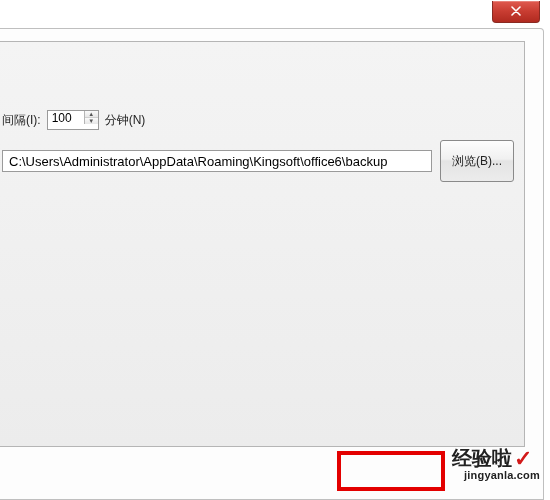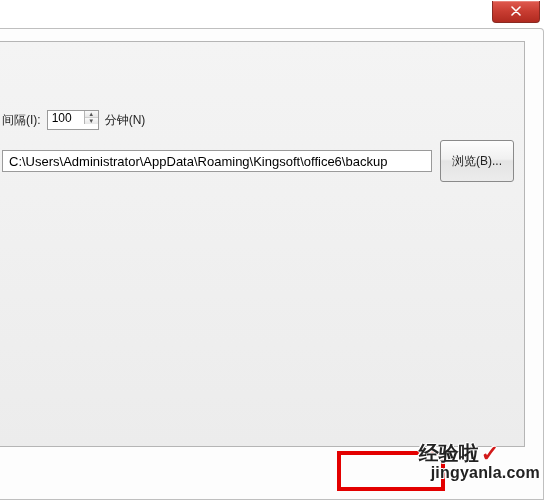--- a/index.html
+++ b/index.html
@@ -174,21 +174,21 @@
       display: flex;
       align-items: center;
       gap: 2px;
     }
     .wm-check {
       color: #d21a1a;
       font-size: 22px;
       font-weight: bold;
     }
     .wm-bottom {
-      font-size: 16px;
+      font-size: 11px;
       letter-spacing: 0.2px;
       padding-left: 12px;
     }
   </style>
 </head>
 <body>
 
 <div class="close-bar">
   <span>
     <svg viewBox="0 0 10 10">

